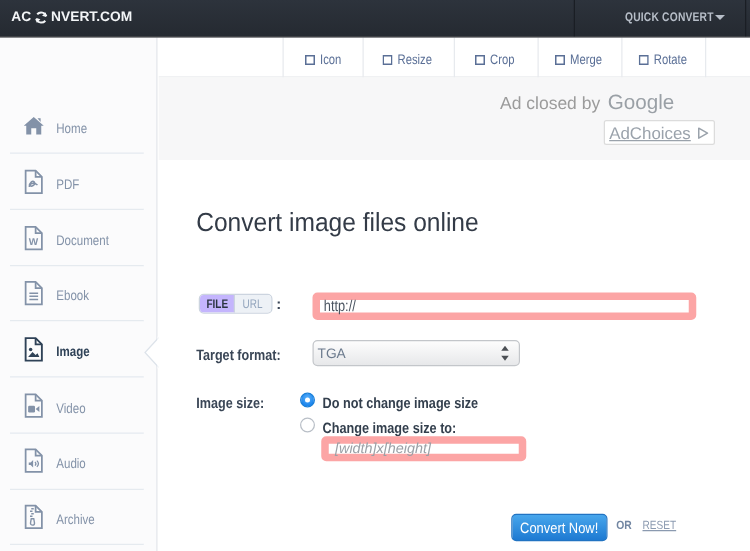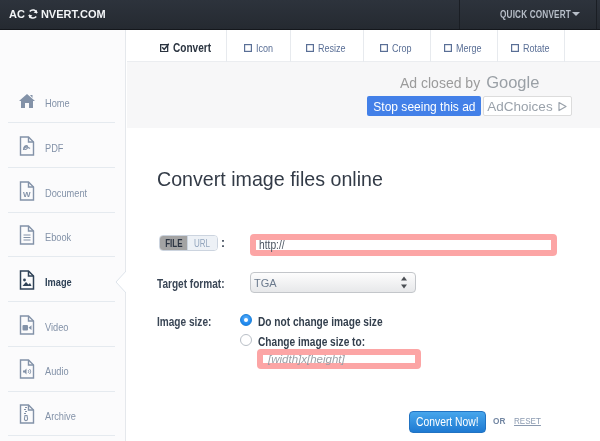--- a/index.html
+++ b/index.html
@@ -32,29 +32,29 @@
 .tab .tx { transform:scaleX(0.82); transform-origin:left center; }
 .tab.active { color:#2b3440; font-weight:bold; font-size:12px; }
 .tab.active .tx { transform:scaleX(0.84); }
 
 
 #adarea { left:127px; top:62px; width:473px; height:66px; background:#f7f7f8; }
 #adline { left:400px; top:73px; height:18px; display:flex; align-items:baseline; color:#9b9b9b; font-size:14px; }
 #adline .goog { font-size:16.5px; color:#9aa0a6; margin-left:6px; letter-spacing:0px; }
 #adbtn1 { left:367px; top:96px; width:114px; height:20px; background:#4380e8; border-radius:2px; color:#fff; font-size:13.5px; display:flex; align-items:center; justify-content:center; }
 #adbtn1 .tx { transform:scaleX(0.89); transform-origin:center; white-space:nowrap; }
-#adbtn2 { left:483px; top:96px; width:89px; height:20px; background:#fff; border:1px solid #dcdcdc; border-radius:2px; color:#9aa2ab; font-size:13.5px; display:flex; align-items:center; justify-content:center; }
+#adbtn2 { left:483px; top:96px; width:89px; height:20px; background:#fff; border:1px solid #dcdcdc; border-radius:2px; color:#9aa2ab; font-size:13.5px; display:flex; align-items:center; justify-content:center;text-decoration:underline; }
 #adbtn2 svg { margin-left:4px; }
 
 
 #heading { left:157px; top:167px; font-size:21px; color:#333b47; transform:scaleX(0.935); transform-origin:left top; white-space:nowrap; }
 .label { position:absolute; left:157px; font-size:12px; font-weight:bold; color:#3a4656; transform:scaleX(0.84); transform-origin:left top; white-space:nowrap; }
 
 #fileurl { left:159px; top:235px; height:16px; display:flex; border:1px solid #ccd4df; border-radius:4px; overflow:hidden; }
-#fileurl .b1 { width:28px; background:#a3a3a3; border-right:1px solid #ccd4df; color:#2b3442; font-size:10px; font-weight:bold; display:flex; align-items:center; justify-content:center; }
+#fileurl .b1 { width:28px; background:#c4b5fd; border-right:1px solid #ccd4df; color:#2b3442; font-size:10px; font-weight:bold; display:flex; align-items:center; justify-content:center; }
 #fileurl .b2 { width:29px; background:#edf1f6; color:#93a5bd; font-size:10px; font-weight:normal; display:flex; align-items:center; justify-content:center; }
 #fileurl .tx { transform:scaleX(0.8); }
 #colon { left:221px; top:236px; font-size:12px; font-weight:bold; color:#3a4656; }
 
 .inp { position:absolute; background:#fff; border:6px solid #fca5a5; border-radius:4px; display:flex; align-items:center; }
 #inp1 { left:250px; top:234px; width:307px; height:22px; font-size:12.5px; color:#4a5460; padding-left:3px; }
 #inp1 .tx { transform:scaleX(0.82); transform-origin:left center; }
 #inp2 { left:257px; top:349px; width:164px; height:20px; font-size:11.5px; color:#9aa0a6; font-style:italic; padding-left:5px; }
 
 #select { left:250px; top:272px; width:166px; height:21px; border:1px solid #c3c6ca; border-radius:4px; background:linear-gradient(#fdfdfd,#e7e8ea); display:flex; align-items:center; padding-left:3px; font-size:11px; color:#6b7a8d; }
@@ -157,27 +157,20 @@
       <rect x="12" y="0" width="1" height="26" fill="#ffffff"></rect>
     </svg>
 
   <div class="abs" id="tabbar"></div>
   <div class="tsep" style="left:226px"></div>
   <div class="tsep" style="left:290px"></div>
   <div class="tsep" style="left:363px"></div>
   <div class="tsep" style="left:430px"></div>
   <div class="tsep" style="left:497px"></div>
   <div class="tsep" style="left:564px"></div>
-  <div class="tab active" style="left:160px">
-      <svg width="9" height="9" viewBox="0 0 9 9">
-        <rect x="0.65" y="1.65" width="7" height="7" fill="none" stroke="#2b3440" stroke-width="1.3"></rect>
-        <path d="M2.2 4.3 L4.2 6.4 L8.8 0.8" fill="none" stroke="#2b3440" stroke-width="1.5"></path>
-      </svg>
-      <span class="tx">Convert</span>
-    </div>
   <div class="tab" style="left:244px">
       <svg width="8" height="8" viewBox="0 0 8 8">
         <rect x="0.6" y="0.6" width="6.8" height="6.8" fill="none" stroke="#5a6f96" stroke-width="1.2"></rect>
       </svg>
       <span class="tx">Icon</span>
     </div>
   <div class="tab" style="left:306px">
       <svg width="8" height="8" viewBox="0 0 8 8">
         <rect x="0.6" y="0.6" width="6.8" height="6.8" fill="none" stroke="#5a6f96" stroke-width="1.2"></rect>
       </svg>
@@ -199,23 +192,20 @@
       <svg width="8" height="8" viewBox="0 0 8 8">
         <rect x="0.6" y="0.6" width="6.8" height="6.8" fill="none" stroke="#5a6f96" stroke-width="1.2"></rect>
       </svg>
       <span class="tx">Rotate</span>
     </div>
 
   <div class="abs" id="adarea"></div>
   <div class="abs" id="adline">
       <span>Ad closed by</span>
       <span class="goog">Google</span>
-    </div>
-  <div class="abs" id="adbtn1">
-      <span class="tx">Stop seeing this ad</span>
     </div>
   <div class="abs" id="adbtn2">AdChoices<svg width="11" height="11" viewBox="0 0 11 11">
         <path d="M2 1.5 L9 5.5 L2 9.5 Z" fill="none" stroke="#9aa2ab" stroke-width="1.2" stroke-linejoin="round"></path>
       </svg></div>
 
   <div class="abs" id="topbar"></div>
   <div class="abs" id="logo">AC<svg width="12" height="12" viewBox="0 0 13 13">
         <path d="M2.1 7.5 A4.6 4.6 0 0 0 10 9.3" fill="none" stroke="#f3f5f7" stroke-width="1.7"></path>
         <path d="M10.9 5.5 A4.6 4.6 0 0 0 3 3.7" fill="none" stroke="#f3f5f7" stroke-width="1.7"></path>
         <path d="M10.5 2 L10.8 6 L7.2 5 Z" fill="#f3f5f7"></path>

